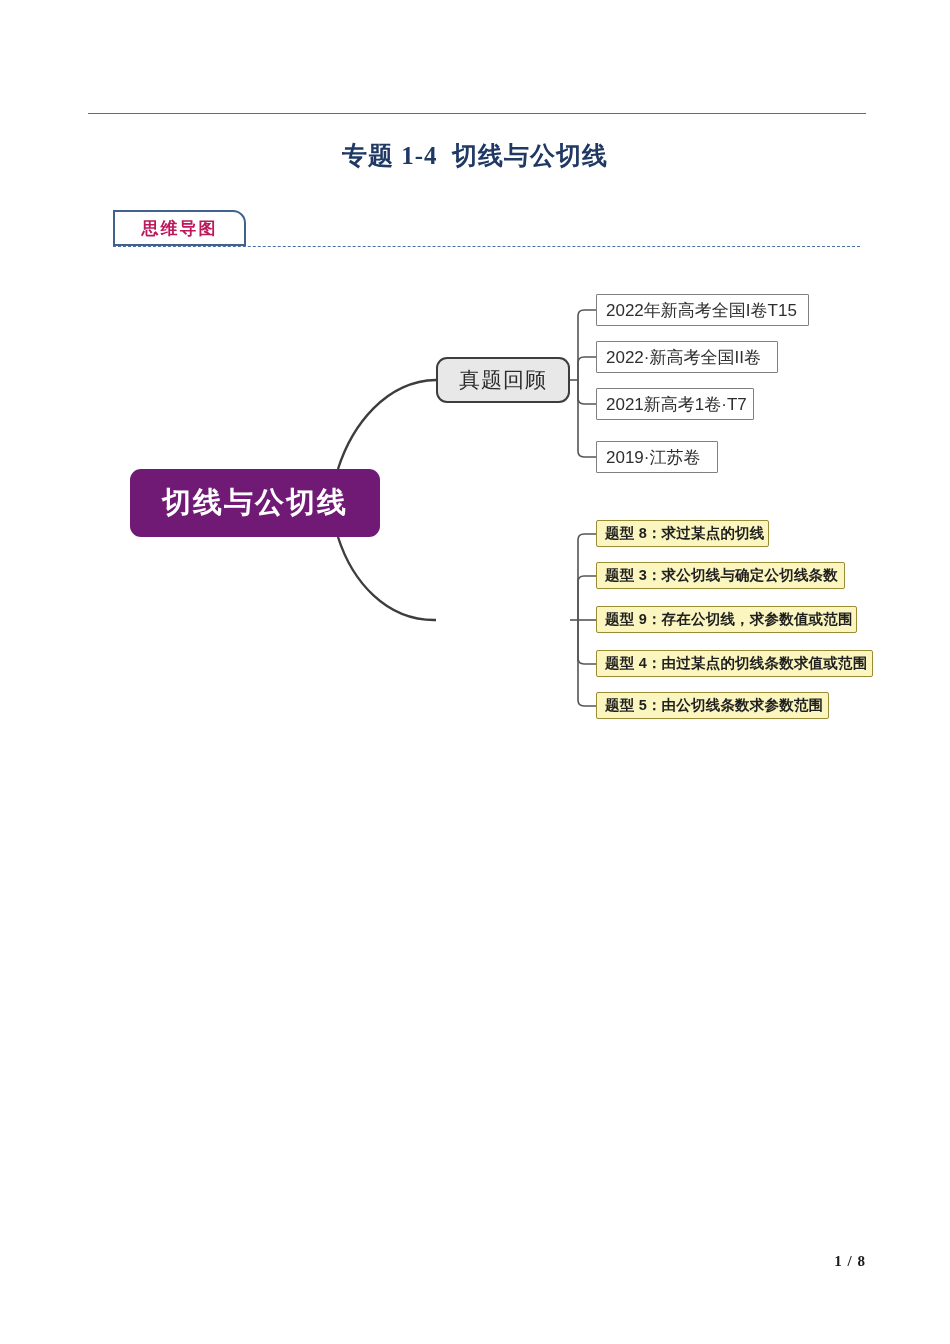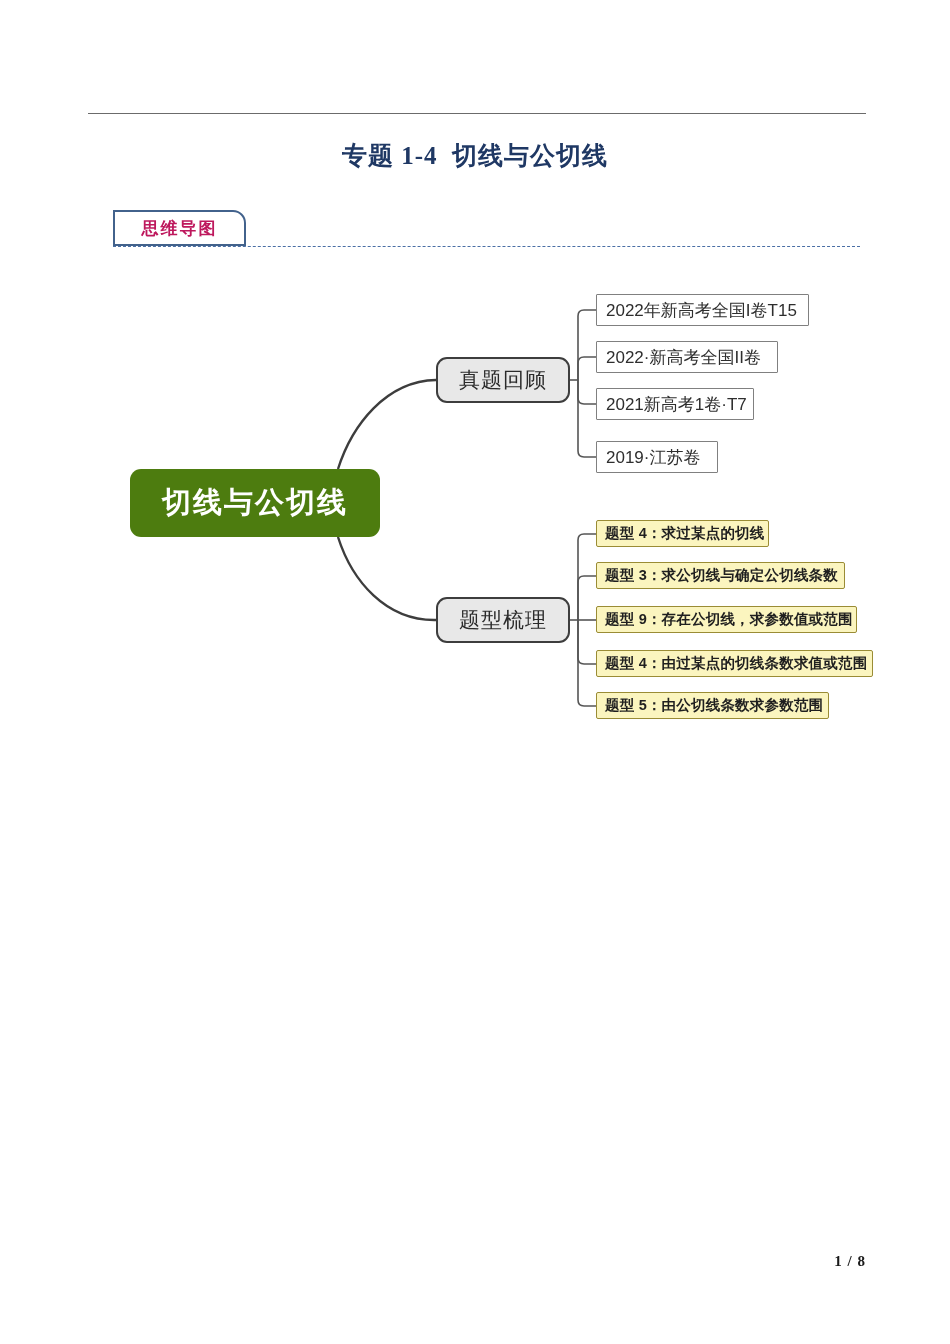--- a/index.html
+++ b/index.html
@@ -110,21 +110,21 @@
     box-sizing: border-box;
     display: flex;
     align-items: center;
   }
 
   .node-root {
     left: 130px;
     top: 440px;
     width: 250px;
     height: 68px;
-    background: #4d7c0f;
+    background: #701a75;
     border-radius: 11px;
     justify-content: center;
   }
   .node-root .node-label {
     color: #ffffff;
     font-size: 29px;
     font-weight: bold;
     letter-spacing: 2px;
     font-family: "Liberation Sans", "DejaVu Sans", sans-serif;
   }
@@ -227,39 +227,36 @@
     </svg>
   </div>
 
   <div class="node node-root">
     <span class="node-label">切线与公切线</span>
   </div>
 
   <div class="node node-branch branch-exam">
     <span class="node-label">真题回顾</span>
   </div>
-  <div class="node node-branch branch-types">
-    <span class="node-label">题型梳理</span>
-  </div>
 
   <div class="node node-leaf-white" style="left:596px; top:265px; width:213px;">
     <span class="node-label">2022年新高考全国I卷T15</span>
   </div>
   <div class="node node-leaf-white" style="left:596px; top:312px; width:182px;">
     <span class="node-label">2022·新高考全国II卷</span>
   </div>
   <div class="node node-leaf-white" style="left:596px; top:359px; width:158px;">
     <span class="node-label">2021新高考1卷·T7</span>
   </div>
   <div class="node node-leaf-white" style="left:596px; top:412px; width:122px;">
     <span class="node-label">2019·江苏卷</span>
   </div>
 
   <div class="node node-leaf-yellow" style="left:596px; top:491px; width:173px;">
-    <span class="node-label">题型 4：求过某点的切线</span>
+    <span class="node-label">题型 8：求过某点的切线</span>
   </div>
   <div class="node node-leaf-yellow" style="left:596px; top:533px; width:249px;">
     <span class="node-label">题型 3：求公切线与确定公切线条数</span>
   </div>
   <div class="node node-leaf-yellow" style="left:596px; top:577px; width:261px;">
     <span class="node-label">题型 9：存在公切线，求参数值或范围</span>
   </div>
   <div class="node node-leaf-yellow" style="left:596px; top:621px; width:277px;">
     <span class="node-label">题型 4：由过某点的切线条数求值或范围</span>
   </div>

